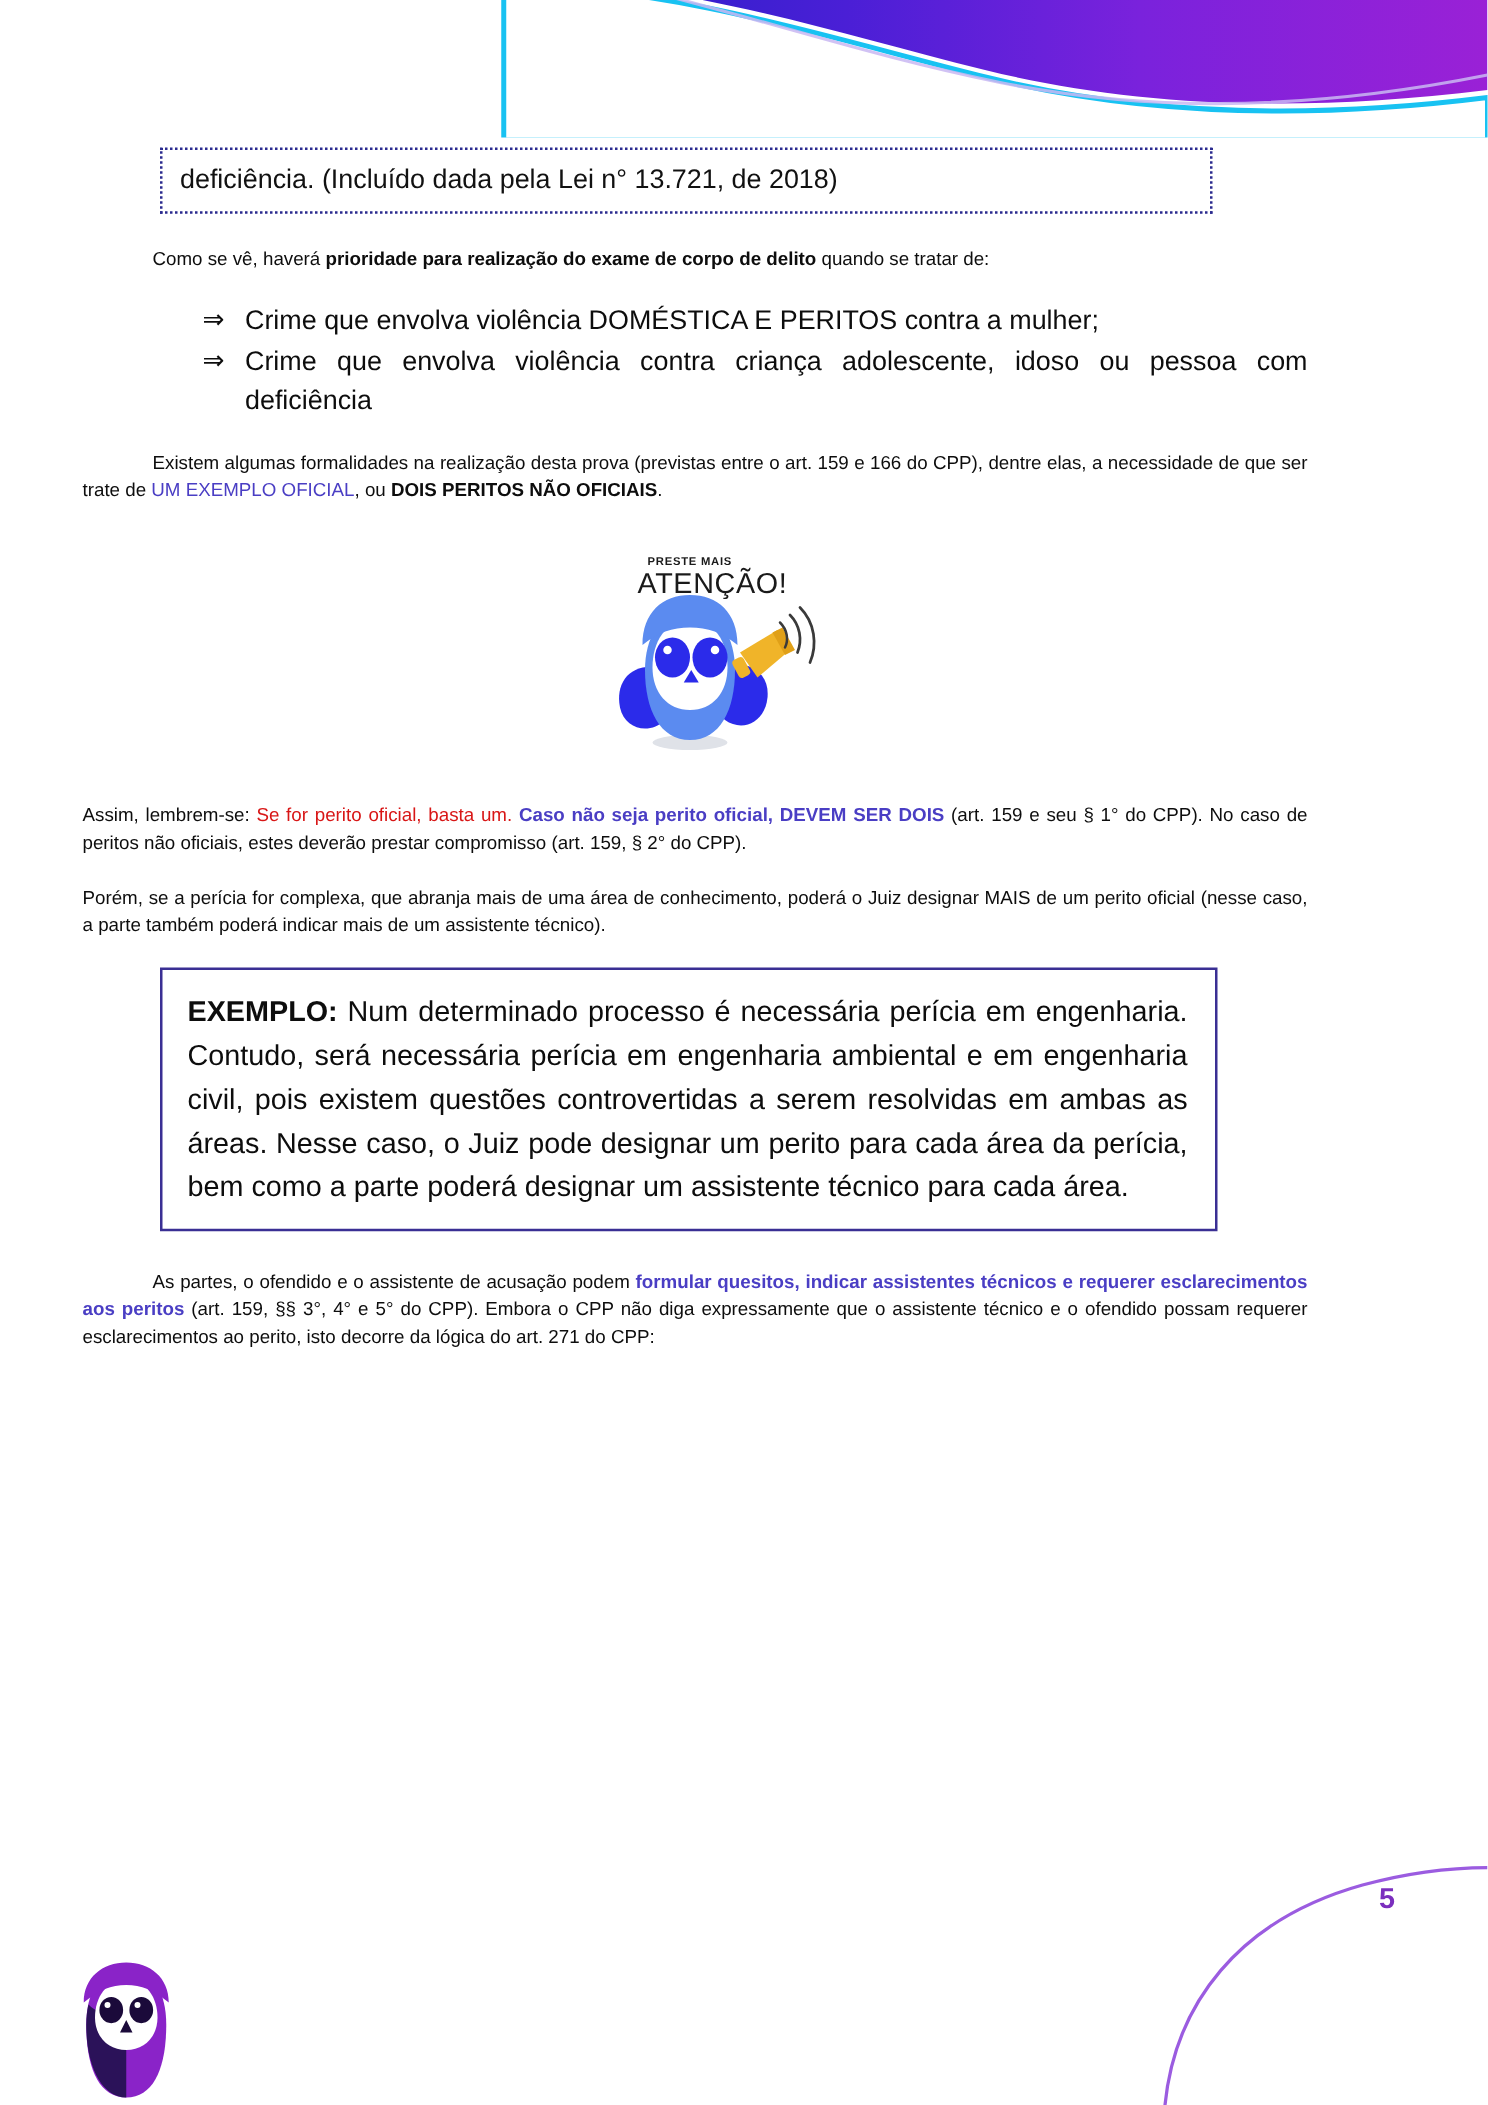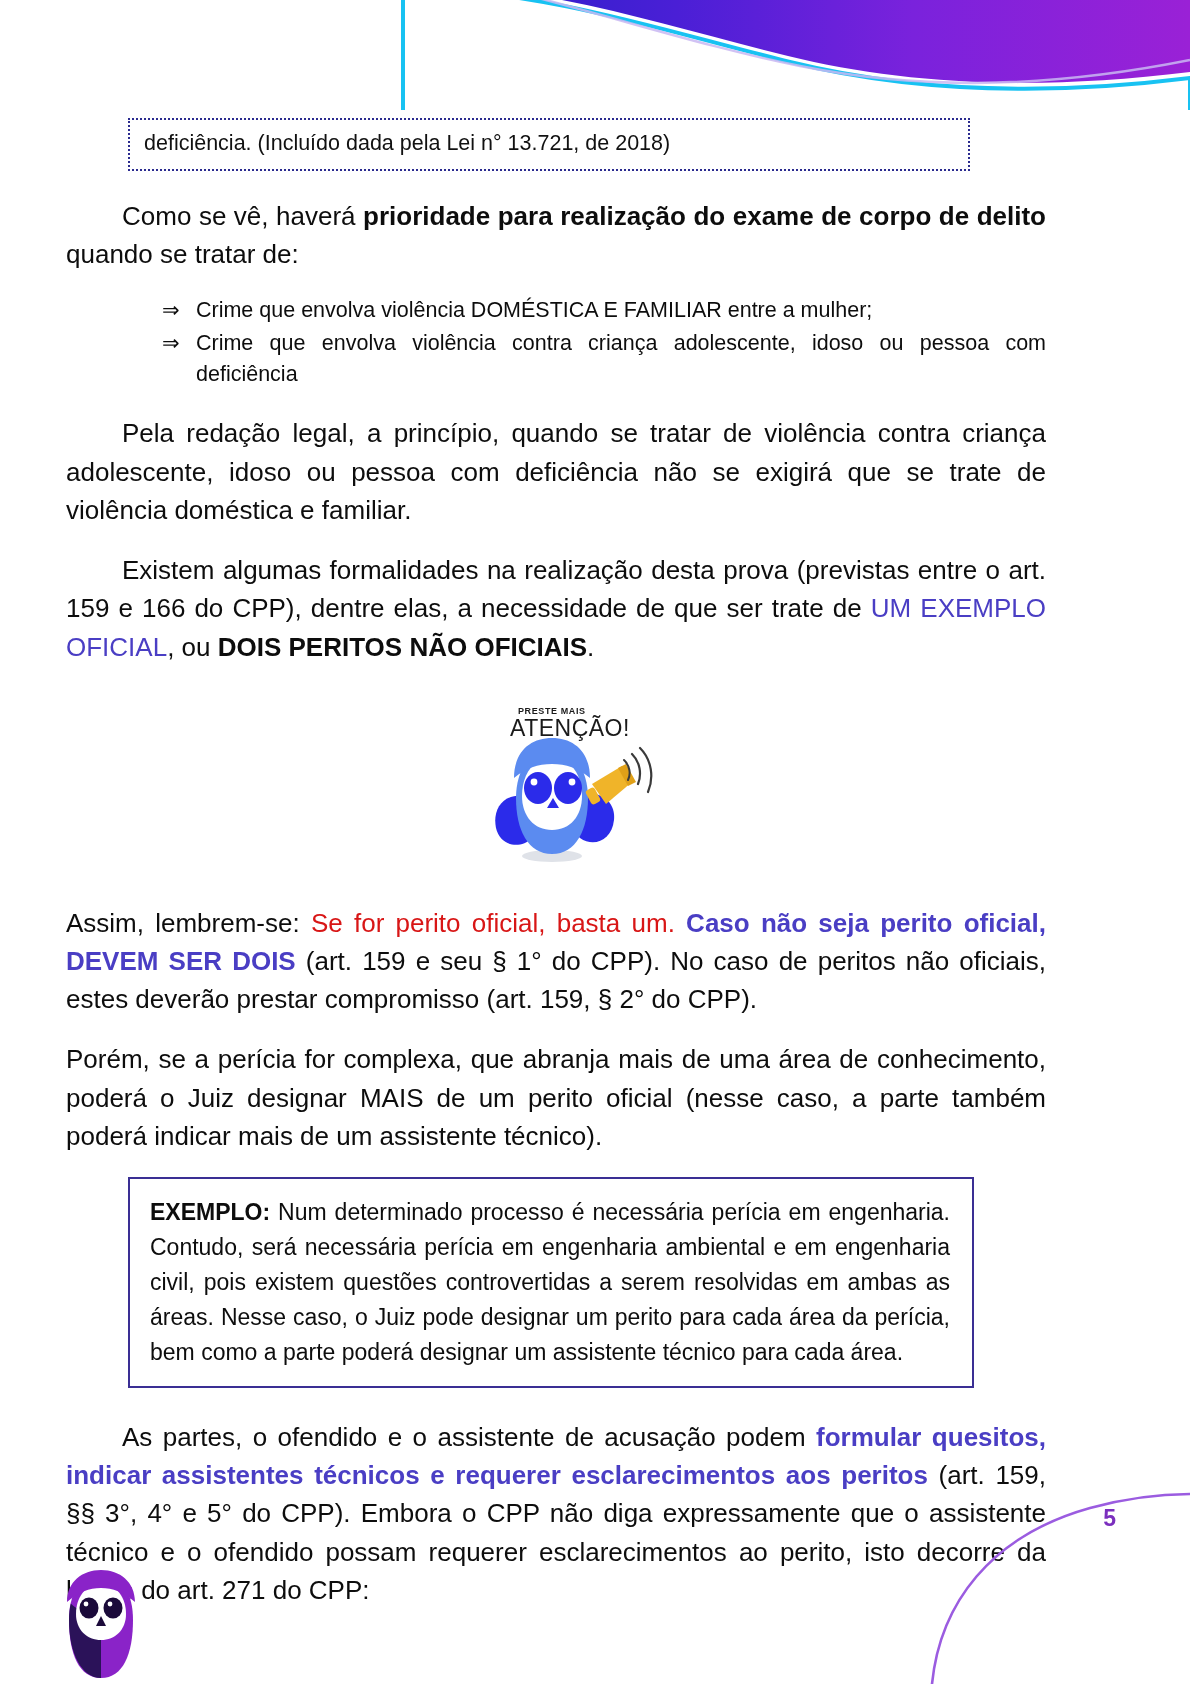--- a/index.html
+++ b/index.html
@@ -37,21 +37,21 @@
 
   .content {
     position: absolute;
     left: 66px;
     top: 118px;
     width: 980px;
   }
 
   
   .para {
-    font-size: 26px;
+    font-size: 15px;
     line-height: 1.47;
     text-align: justify;
     margin: 0 0 22px 0;
     color: #0d0d0d;
   }
   .para.indent { text-indent: 56px; }
 
   .b { font-weight: bold; }
   .purple { color: #4a3ec4; }
   .purple-b { color: #4a3ec4; font-weight: bold; }
@@ -178,29 +178,28 @@
 
     <div class="quote-box">
       <div class="line">deficiência.   (Incluído dada pela Lei n° 13.721, de 2018)</div>
     </div>
 
     <p class="para indent"><span>Como se vê, haverá </span><span class="b">prioridade para realização do exame de corpo de delito</span><span> quando se tratar de:</span></p>
 
     <ul class="arrow-list">
       <li>
         <span class="arrow">⇒</span>
-        <span>Crime que envolva violência DOMÉSTICA E FAMILIAR entre a mulher;</span>
+        <span>Crime que envolva violência DOMÉSTICA E PERITOS contra a mulher;</span>
       </li>
       <li>
         <span class="arrow">⇒</span>
         <span>Crime que envolva violência contra criança adolescente, idoso ou pessoa com deficiência</span>
       </li>
     </ul>
 
-    <p class="para indent">Pela redação legal, a princípio, quando se tratar de violência contra criança adolescente, idoso ou pessoa com deficiência não se exigirá que se trate de violência doméstica e familiar.</p>
 
     <p class="para indent"><span>Existem algumas formalidades na realização desta prova (previstas entre o art. 159 e 166 do CPP), dentre elas, a necessidade de que ser trate de </span><span class="purple">UM EXEMPLO OFICIAL</span><span>, ou </span><span class="b">DOIS PERITOS NÃO OFICIAIS</span><span>.</span></p>
 
     <div class="mascot-wrap">
       <svg class="mascot" viewBox="0 0 220 180">
 
         <text x="72" y="26" font-family="Liberation Sans, sans-serif" font-size="9" font-weight="bold" fill="#1a1a1a" letter-spacing="0.6">PRESTE MAIS</text>
         <text x="64" y="48" font-family="Liberation Sans, sans-serif" font-size="23" fill="#1a1a1a" letter-spacing="0.5">ATENÇÃO!</text>
 
         <ellipse cx="106" cy="168" rx="30" ry="6" fill="#dfe2e8"></ellipse>

